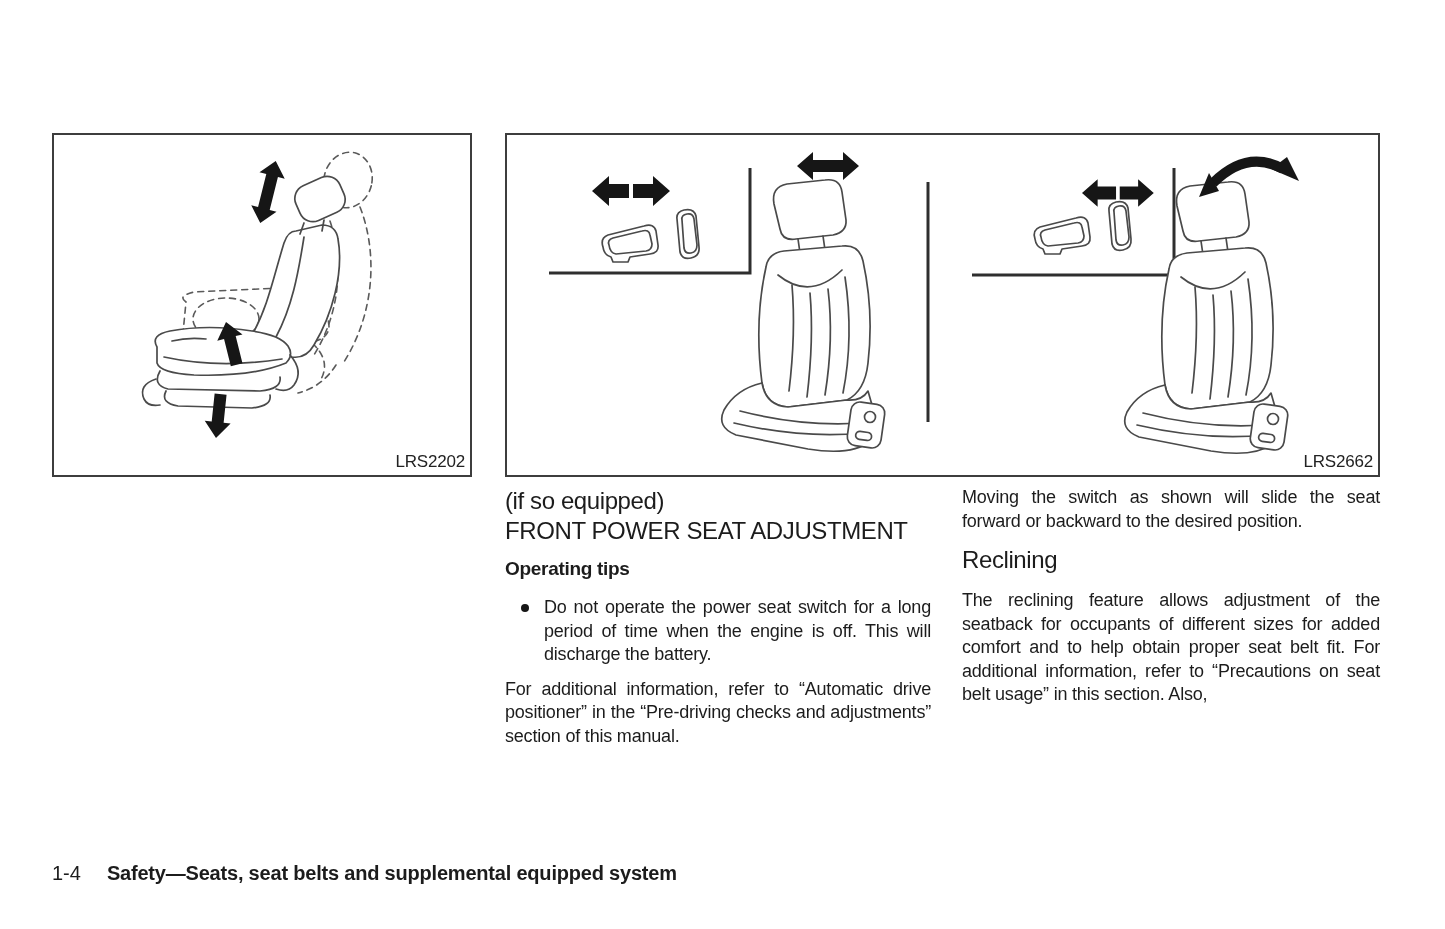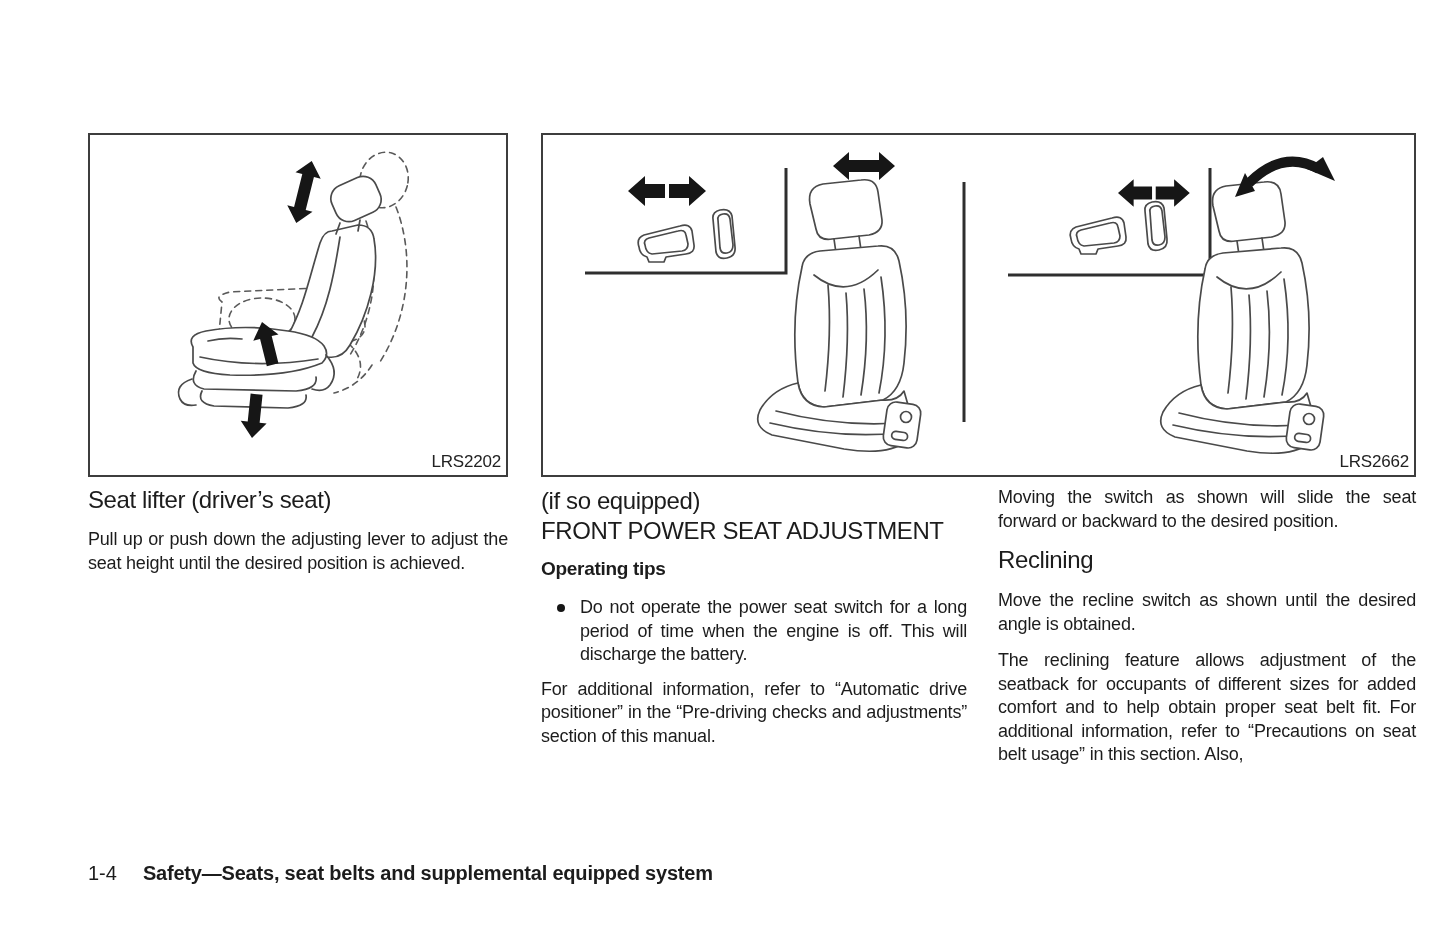--- a/index.html
+++ b/index.html
@@ -1,18 +1,18 @@
 <!DOCTYPE html>
 <html><head>
 <meta charset="utf-8">
 <style>
   html,body{margin:0;padding:0;background:#fff;}
   body{width:1445px;height:929px;position:relative;overflow:hidden;
        font-family:"Liberation Sans",sans-serif;color:#1c1c1c;}
-  .page{position:absolute;inset:0;margin-left:36px;}
+  .page{position:absolute;inset:0;}
 
   
   .figure{position:absolute;border:2px solid #3d3d3d;background:#fff;box-sizing:border-box;}
   .fig-left{left:52px;top:133px;width:420px;height:344px;}
   .fig-wide{left:505px;top:133px;width:875px;height:344px;}
   .figure svg{display:block;width:100%;height:100%;}
   .figcode{position:absolute;right:5px;bottom:3px;font-size:17px;letter-spacing:-0.2px;color:#222;}
 
   .ln{fill:none;stroke:#4a4a4a;stroke-width:1.7;stroke-linejoin:round;stroke-linecap:round;}
   .fl{fill:#ffffff;stroke:#4a4a4a;stroke-width:1.7;stroke-linejoin:round;stroke-linecap:round;}
@@ -133,44 +133,39 @@
         <g>
           <path d="M706,48 Q740,14 776,34" fill="none" stroke="#161616" stroke-width="10"></path>
           <polygon class="arr" points="692,62 712,56 702,38"></polygon>
           <polygon class="arr" points="792,46 780,22 764,34"></polygon>
         </g>
       </g>
     </svg>
     <span class="figcode">LRS2662</span>
   </div>
 
-  <div class="col col-left">
-    <h2 class="sec">Seat lifter (driver’s seat)</h2>
-    <p>Pull up or push down the adjusting lever to adjust the seat height until the desired position is achieved.</p>
-  </div>
 
   <div class="col col-mid">
     <div class="h1cap">
       <div>(if so equipped)</div>
       <div>FRONT POWER SEAT ADJUSTMENT</div>
     </div>
     <h3 class="sub">Operating tips</h3>
     <ul class="blist">
       <li>
         <span class="blt"></span>
         <span>Do not operate the power seat switch for a long period of time when the engine is off. This will discharge the battery.</span>
       </li>
     </ul>
     <p>For additional information, refer to “Automatic drive positioner” in the “Pre-driving checks and adjustments” section of this manual.</p>
   </div>
 
   <div class="col col-right">
     <p>Moving the switch as shown will slide the seat forward or backward to the desired position.</p>
     <h2 class="sec h2b">Reclining</h2>
-    <p>Move the recline switch as shown until the desired angle is obtained.</p>
     <p>The reclining feature allows adjustment of the seatback for occupants of different sizes for added comfort and to help obtain proper seat belt fit. For additional information, refer to “Precautions on seat belt usage” in this section. Also,</p>
   </div>
 
   <div class="footer">
     <span class="pgnum">1-4</span><span class="pgtitle">Safety—Seats, seat belts and supplemental equipped system</span>
   </div>
 
 </div>
 
 </body></html>

